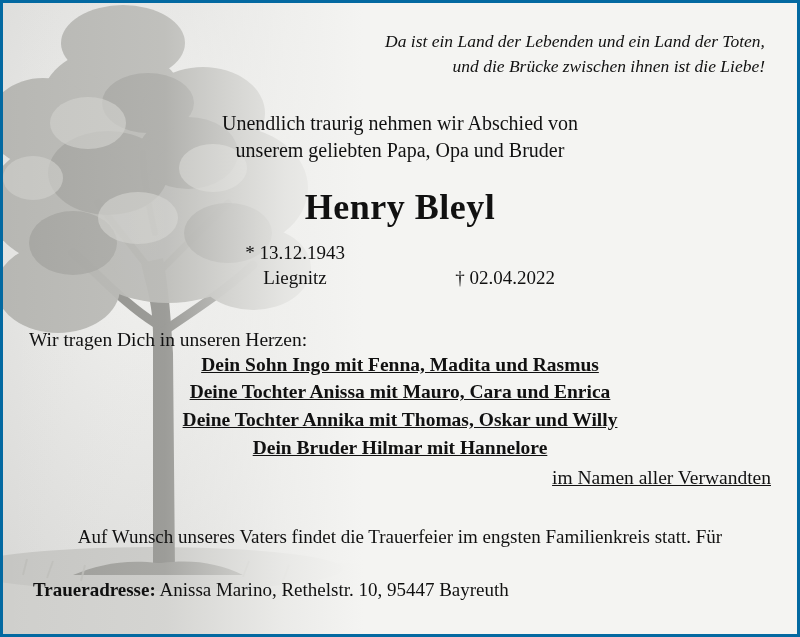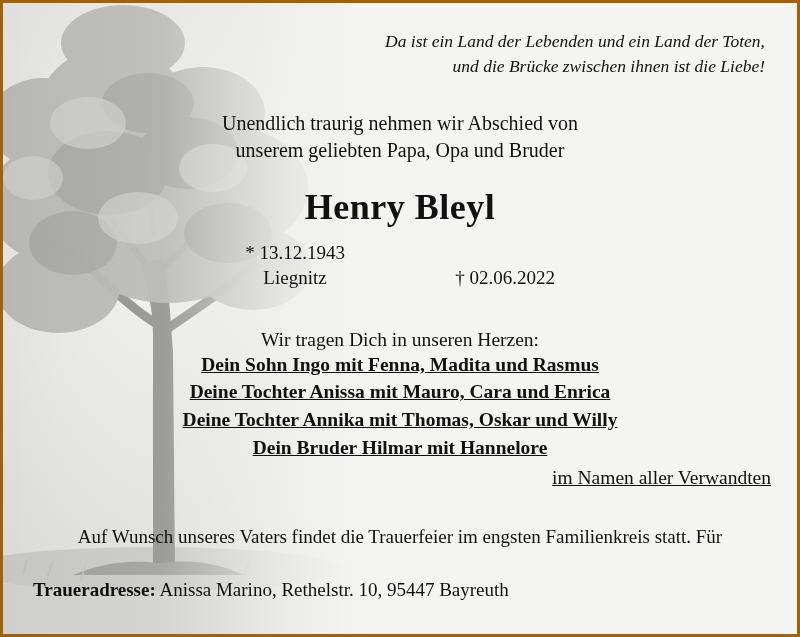--- a/index.html
+++ b/index.html
@@ -5,21 +5,21 @@
   html, body {
     margin: 0;
     padding: 0;
     background: #ffffff;
   }
   .page {
     position: relative;
     width: 800px;
     height: 637px;
     background: #f4f4f2;
-    border: 3px solid #a16207;
+    border: 3px solid #0369a1;
     box-sizing: border-box;
     overflow: hidden;
     font-family: "Liberation Serif", serif;
     color: #111111;
   }
   
   .tree-bg {
     position: absolute;
     left: 0;
     top: 0;
@@ -74,21 +74,20 @@
     display: flex;
     justify-content: center;
     gap: 60px;
     font-size: 19px;
     text-align: center;
     align-items: flex-end;
   }
   .dates .col { min-width: 150px; }
   .dates .line2 { margin-top: 3px; }
   .memory {
-    text-align: center;
     font-size: 19.5px;
     margin-top: 40px;
   }
   .family {
     text-align: center;
     font-size: 19.5px;
     font-weight: bold;
     line-height: 1.42;
     text-decoration: underline;
   }
@@ -191,21 +190,21 @@
     </div>
 
     <div class="name">Henry Bleyl</div>
 
     <div class="dates">
       <div class="col">
         <div>* 13.12.1943</div>
         <div class="line2">Liegnitz</div>
       </div>
       <div class="col">
-        <div>† 02.06.2022</div>
+        <div>† 02.04.2022</div>
       </div>
     </div>
 
     <div class="memory">Wir tragen Dich in unseren Herzen:</div>
 
     <div class="family">
       <div>Dein Sohn Ingo mit Fenna, Madita und Rasmus</div>
       <div>Deine Tochter Anissa mit Mauro, Cara und Enrica</div>
       <div>Deine Tochter Annika mit Thomas, Oskar und Willy</div>
       <div>Dein Bruder Hilmar mit Hannelore</div>

